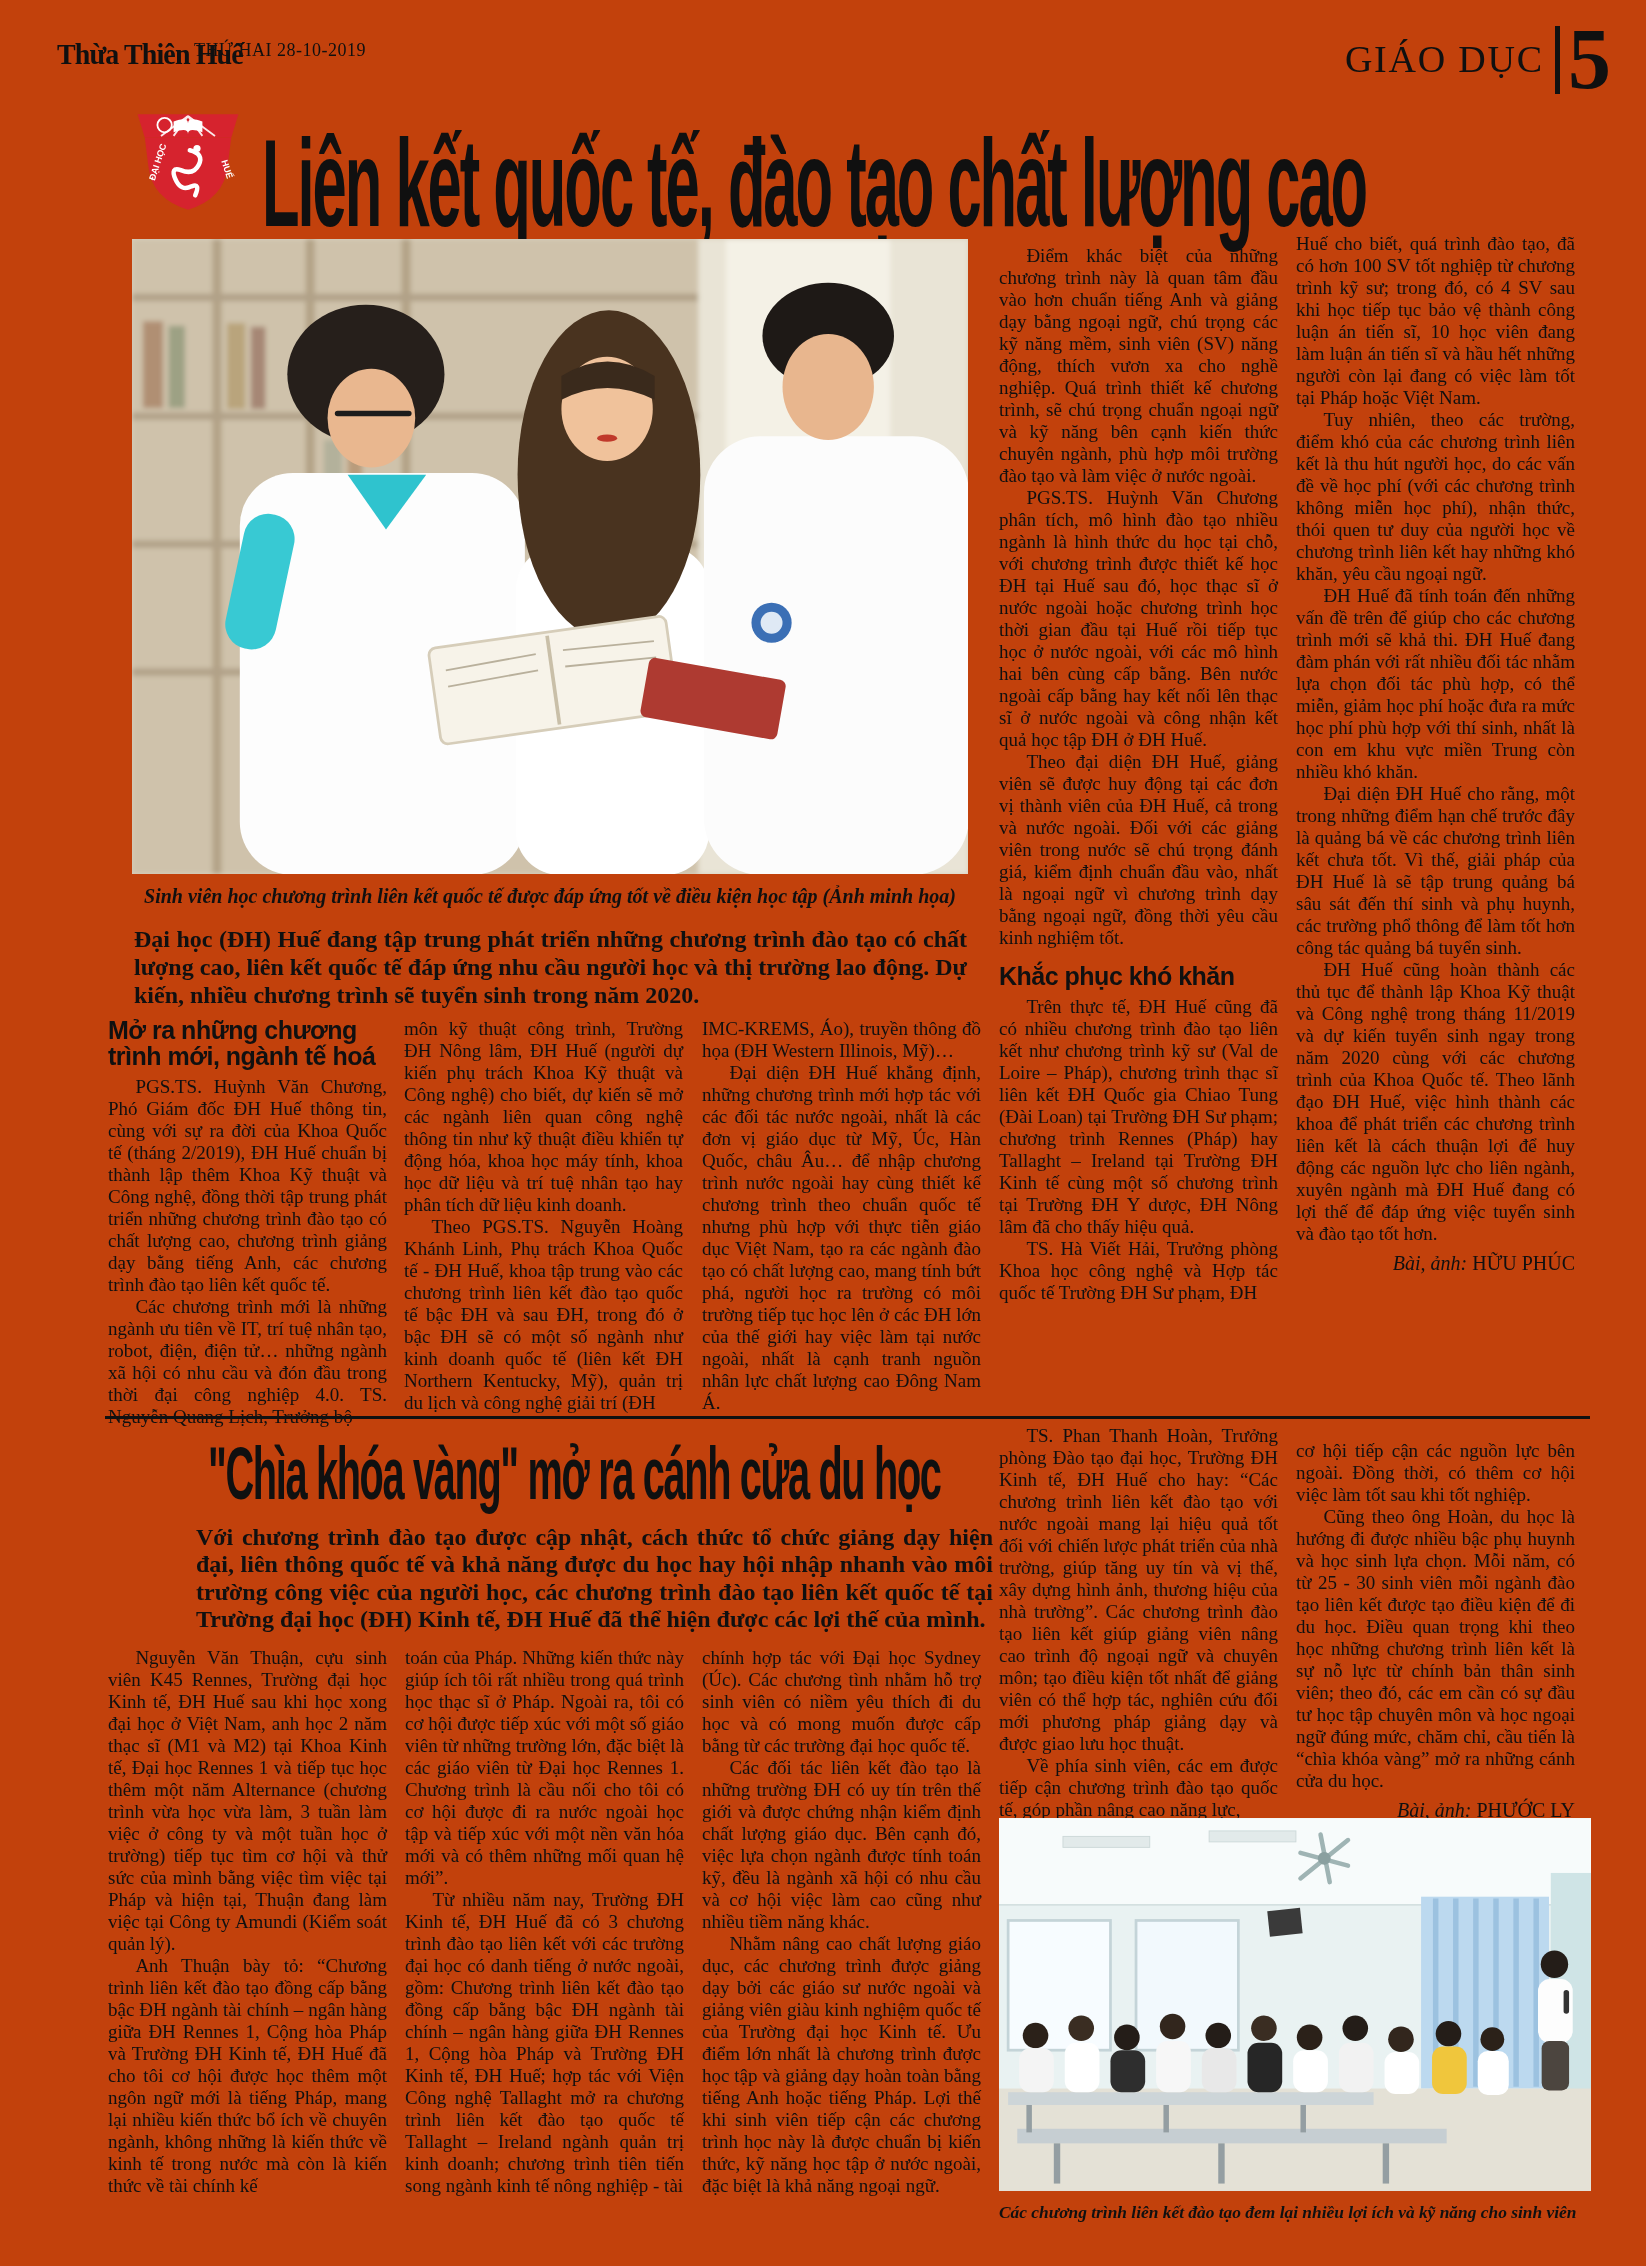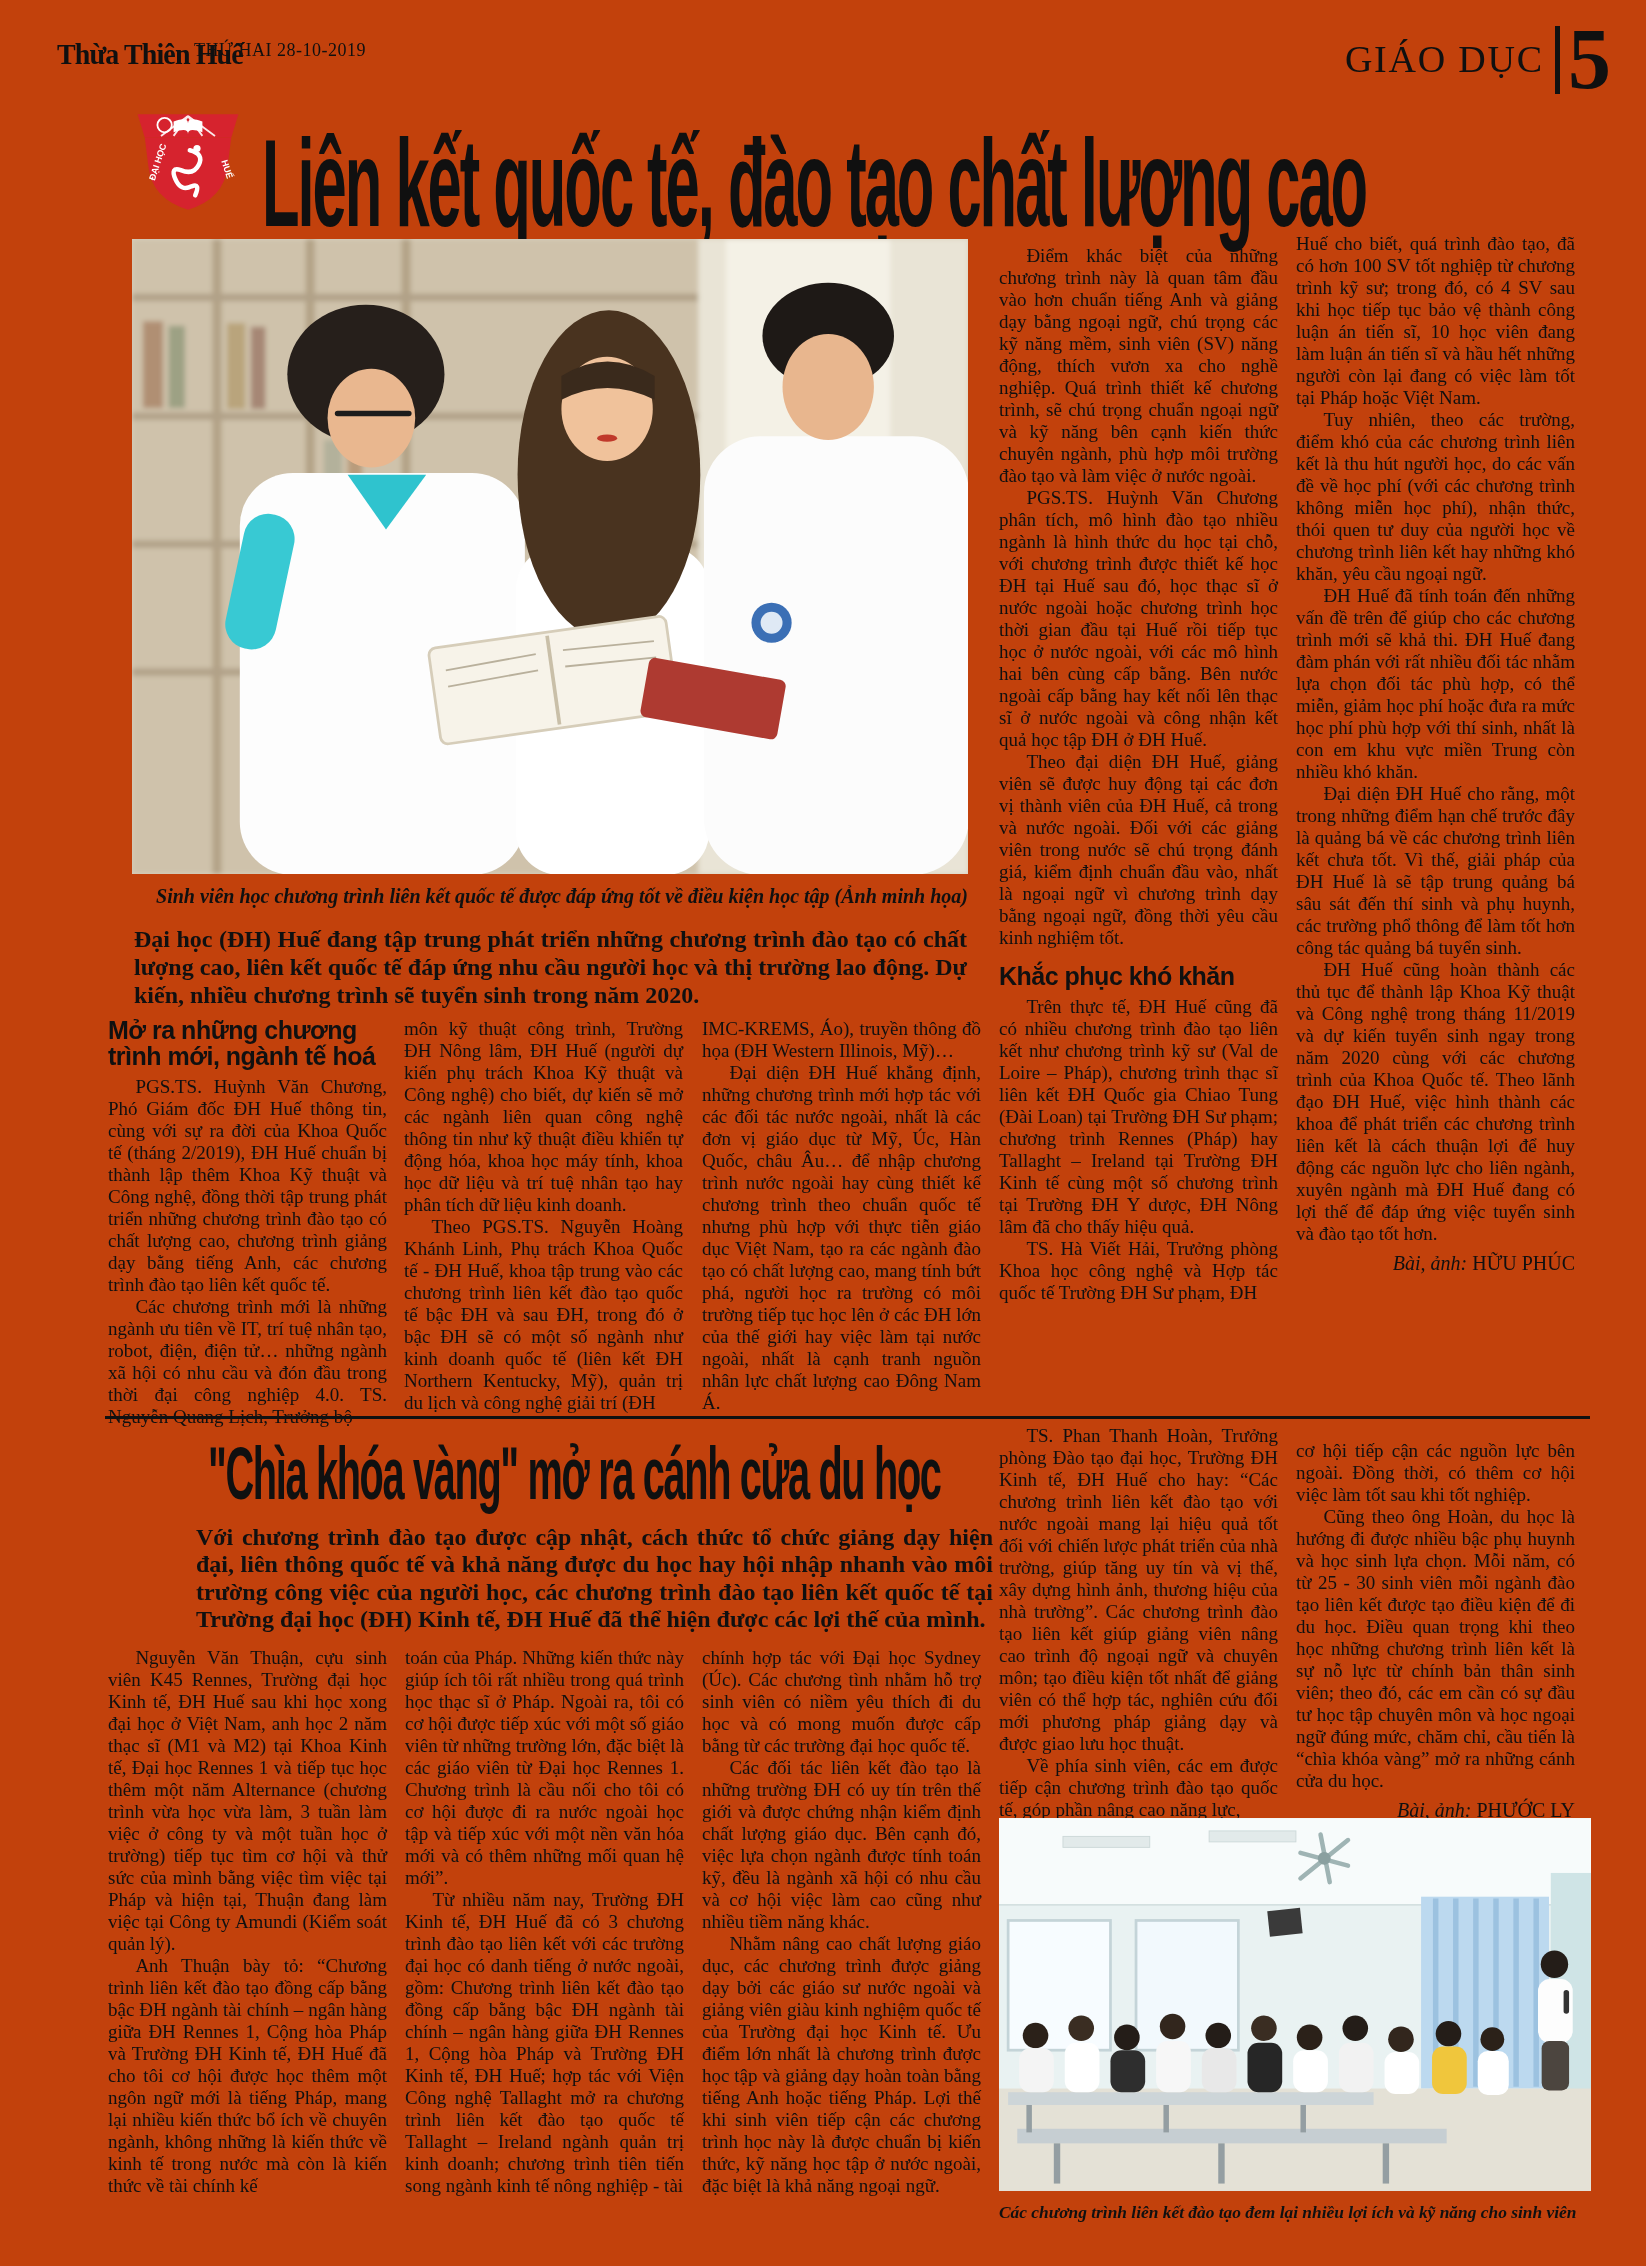--- a/index.html
+++ b/index.html
@@ -121,21 +121,21 @@
         <line x1="461" y1="434" x2="461" y2="532" stroke="#c9bfa8" stroke-width="4"></line>
         <line x1="346" y1="456" x2="446" y2="452" stroke="#b9b09c" stroke-width="2"></line>
         <line x1="346" y1="474" x2="446" y2="470" stroke="#b9b09c" stroke-width="2"></line>
         <line x1="476" y1="452" x2="576" y2="456" stroke="#b9b09c" stroke-width="2"></line>
         <line x1="476" y1="470" x2="576" y2="474" stroke="#b9b09c" stroke-width="2"></line>
       </g>
       <rect x="560" y="470" width="152" height="66" rx="7" fill="#ae3a31" transform="rotate(10 636 503)"></rect>
     </svg>
   </div>
 
-  <div class="abs caption" style="left:132px;top:884px;width:836px;text-align:right;">Sinh viên học chương trình liên kết quốc tế được đáp ứng tốt về điều kiện học tập (Ảnh minh họa)</div>
+  <div class="abs caption" style="left:132px;top:884px;width:836px;text-align:center;">Sinh viên học chương trình liên kết quốc tế được đáp ứng tốt về điều kiện học tập (Ảnh minh họa)</div>
 
   <div class="abs lead lead1" style="left:134px;top:925px;width:833px;">Đại học (ĐH) Huế đang tập trung phát triển những chương trình đào tạo có chất lượng cao, liên kết quốc tế đáp ứng nhu cầu người học và thị trường lao động. Dự kiến, nhiều chương trình sẽ tuyển sinh trong năm 2020.</div>
 
   <div class="col" style="left:108px;top:1018px;">
     <h3 class="subhead">Mở ra những chương trình mới, ngành tế hoá</h3>
     <p class="bp ind">PGS.TS. Huỳnh Văn Chương, Phó Giám đốc ĐH Huế thông tin, cùng với sự ra đời của Khoa Quốc tế (tháng 2/2019), ĐH Huế chuẩn bị thành lập thêm Khoa Kỹ thuật và Công nghệ, đồng thời tập trung phát triển những chương trình đào tạo có chất lượng cao, chương trình giảng dạy bằng tiếng Anh, các chương trình đào tạo liên kết quốc tế.</p>
     <p class="bp ind">Các chương trình mới là những ngành ưu tiên về IT, trí tuệ nhân tạo, robot, điện, điện tử… những ngành xã hội có nhu cầu và đón đầu trong thời đại công nghiệp 4.0. TS. Nguyễn Quang Lịch, Trưởng bộ</p>
   </div>
   <div class="col" style="left:404px;top:1018px;">
     <p class="bp">môn kỹ thuật công trình, Trường ĐH Nông lâm, ĐH Huế (người dự kiến phụ trách Khoa Kỹ thuật và Công nghệ) cho biết, dự kiến sẽ mở các ngành liên quan công nghệ thông tin như kỹ thuật điều khiển tự động hóa, khoa học máy tính, khoa học dữ liệu và trí tuệ nhân tạo hay phân tích dữ liệu kinh doanh.</p>

